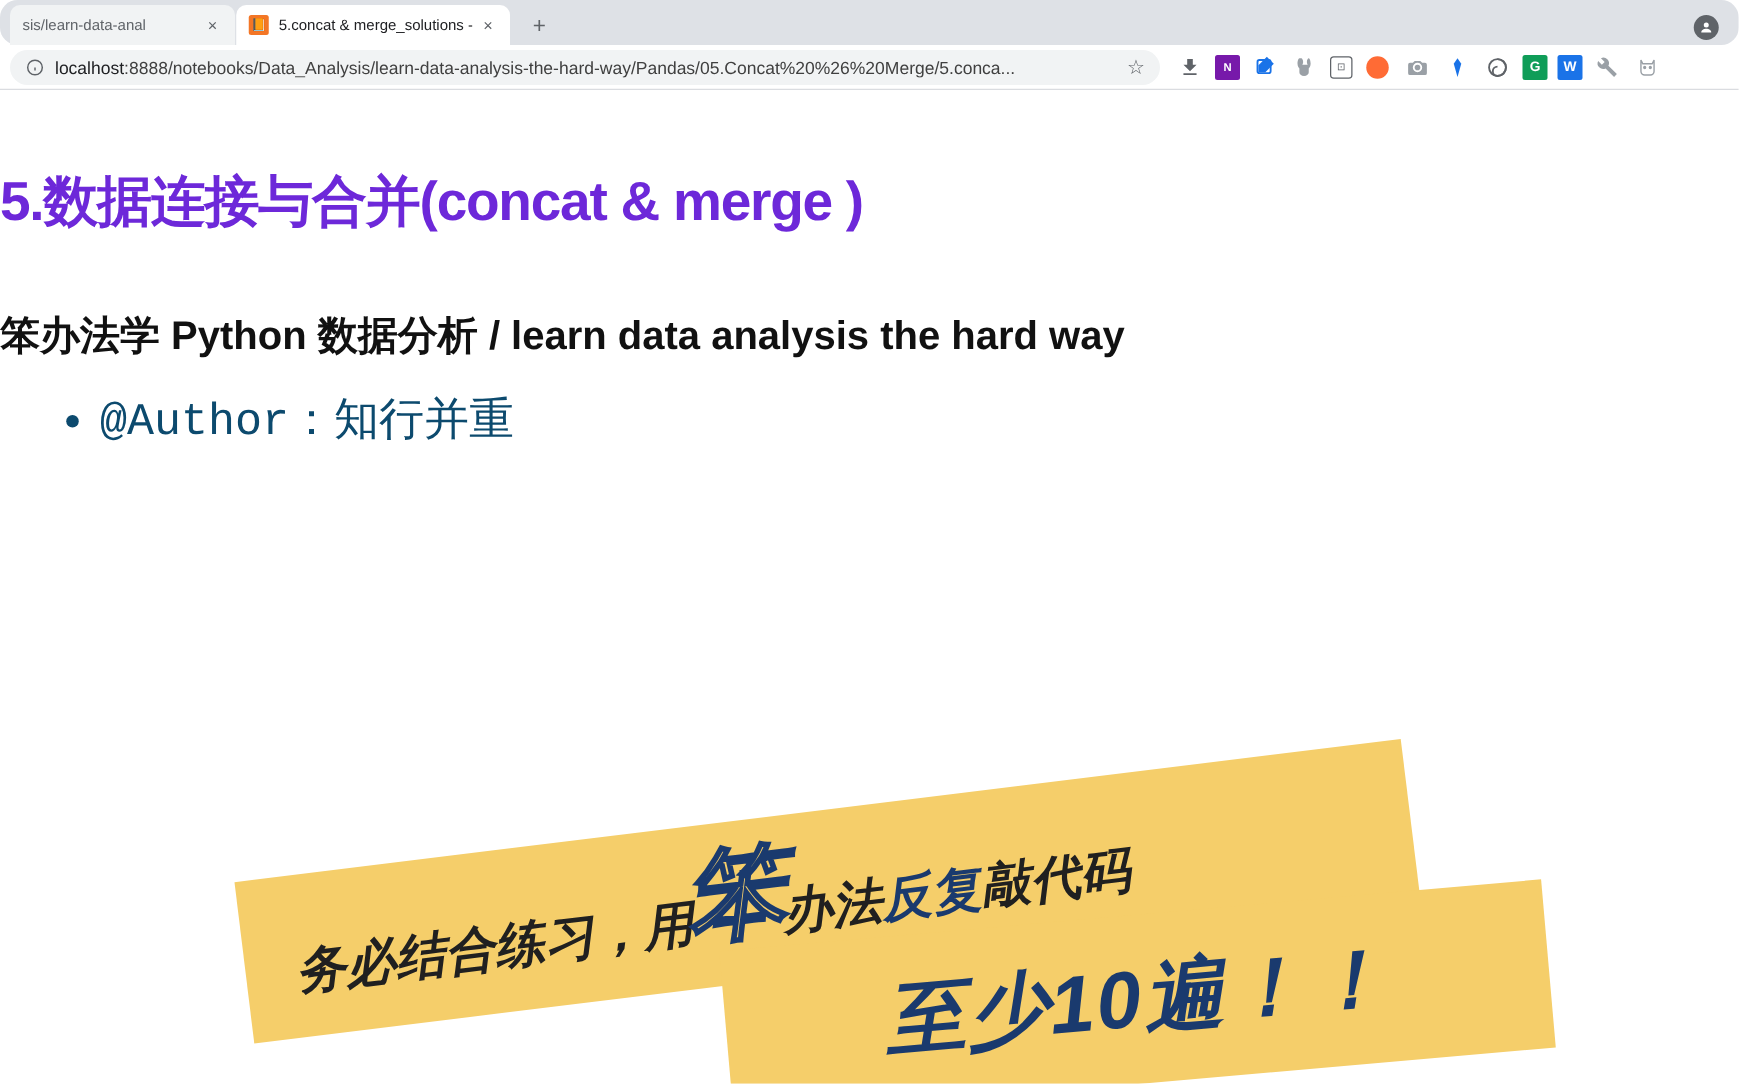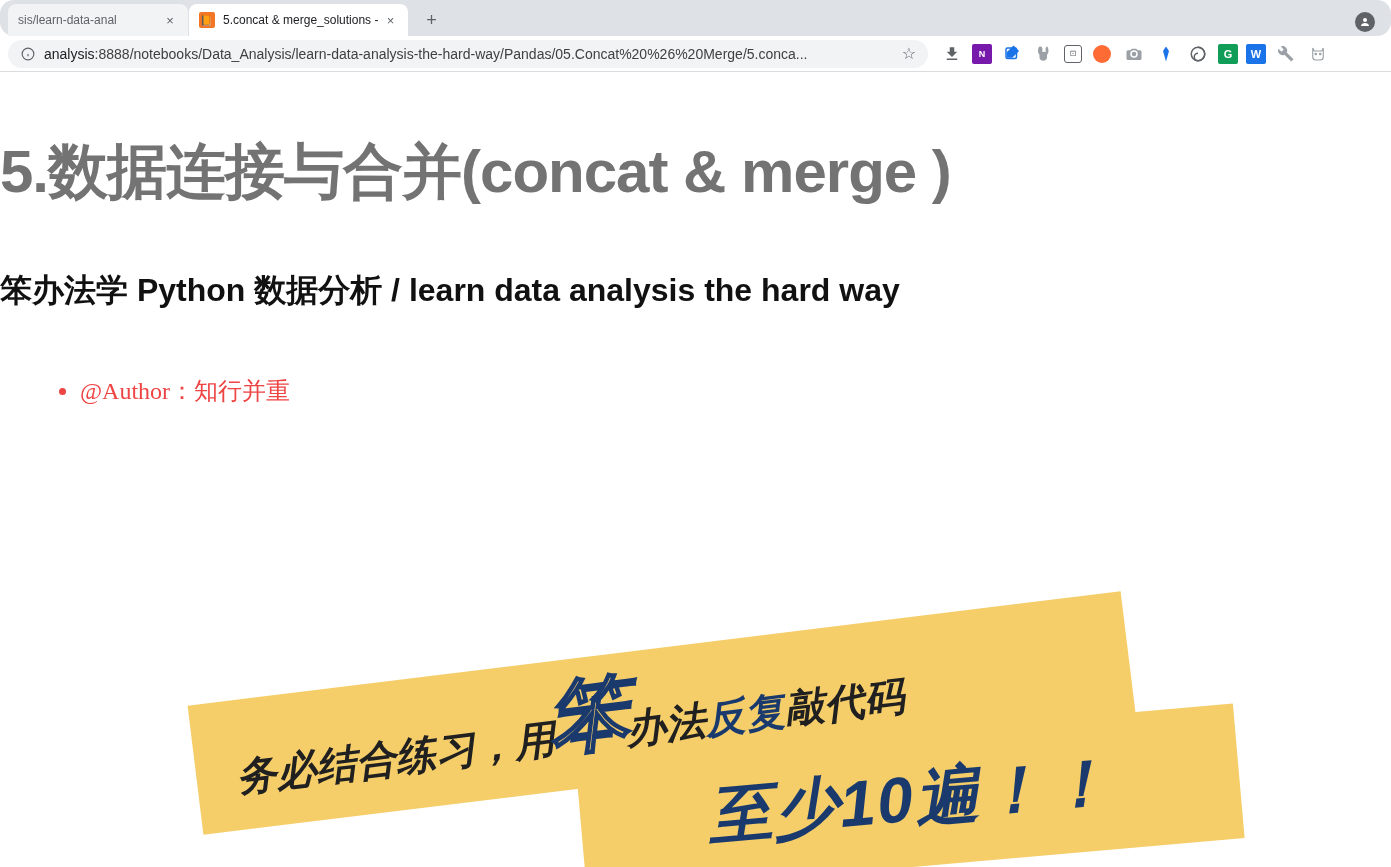--- a/index.html
+++ b/index.html
@@ -197,44 +197,44 @@
       position: relative;
       height: calc(100% - 72px);
       overflow: hidden;
     }
     
     .notebook-content {
       padding-left: 0;
     }
     
     h1.main-title {
-      font-size: 60px;
+      font-size: 44px;
       font-weight: 700;
-      color: #737373;
+      color: #6d28d9;
       margin-bottom: 56px;
       letter-spacing: -1px;
       font-family: Arial, "Microsoft YaHei", sans-serif;
     }
     
     h2.subtitle {
       font-size: 32px;
       font-weight: 700;
       color: #111;
-      margin-bottom: 62px;
+      margin-bottom: 20px;
       font-family: Arial, "Microsoft YaHei", sans-serif;
     }
     
     .bullet-list {
       padding-left: 80px;
     }
     .bullet-item {
-      font-size: 24px;
-      color: #ef4444;
+      font-size: 36px;
+      color: #0c4a6e;
       list-style-type: disc;
-      font-family: Liberation Serif, serif;
+      font-family: Liberation Mono, monospace;
     }
     
     
     .banner {
       position: absolute;
       background: #f5ce6a;
       padding: 16px 40px;
       font-family: "Microsoft YaHei", Arial, sans-serif;
       font-weight: 900;
       white-space: nowrap;
@@ -305,21 +305,21 @@
 <div class="address-bar-row">
   <div class="address-bar">
     <span class="info-icon">
       <svg viewBox="0 0 24 24" width="14" height="14" fill="none" stroke="#5f6368" stroke-width="2">
           <circle cx="12" cy="12" r="10"></circle>
           <line x1="12" y1="8" x2="12" y2="8"></line>
           <line x1="12" y1="12" x2="12" y2="16"></line>
         </svg>
     </span>
     <span class="url-text">
-      <span class="url-host">analysis</span><span class="url-path">:8888</span><span class="url-path">/notebooks/Data_Analysis/learn-data-analysis-the-hard-way/Pandas/05.Concat%20%26%20Merge/5.conca...</span>
+      <span class="url-host">localhost</span><span class="url-path">:8888</span><span class="url-path">/notebooks/Data_Analysis/learn-data-analysis-the-hard-way/Pandas/05.Concat%20%26%20Merge/5.conca...</span>
     </span>
     <span class="star-icon">☆</span>
   </div>
   <div class="toolbar-icons">
     <div class="toolbar-icon ext-download">
       <svg viewBox="0 0 24 24" fill="#5f6368">
           <path d="M19 9h-4V3H9v6H5l7 7 7-7zM5 18v2h14v-2H5z"></path>
         </svg>
     </div>
     <div class="toolbar-icon ext-onenote">N</div>

